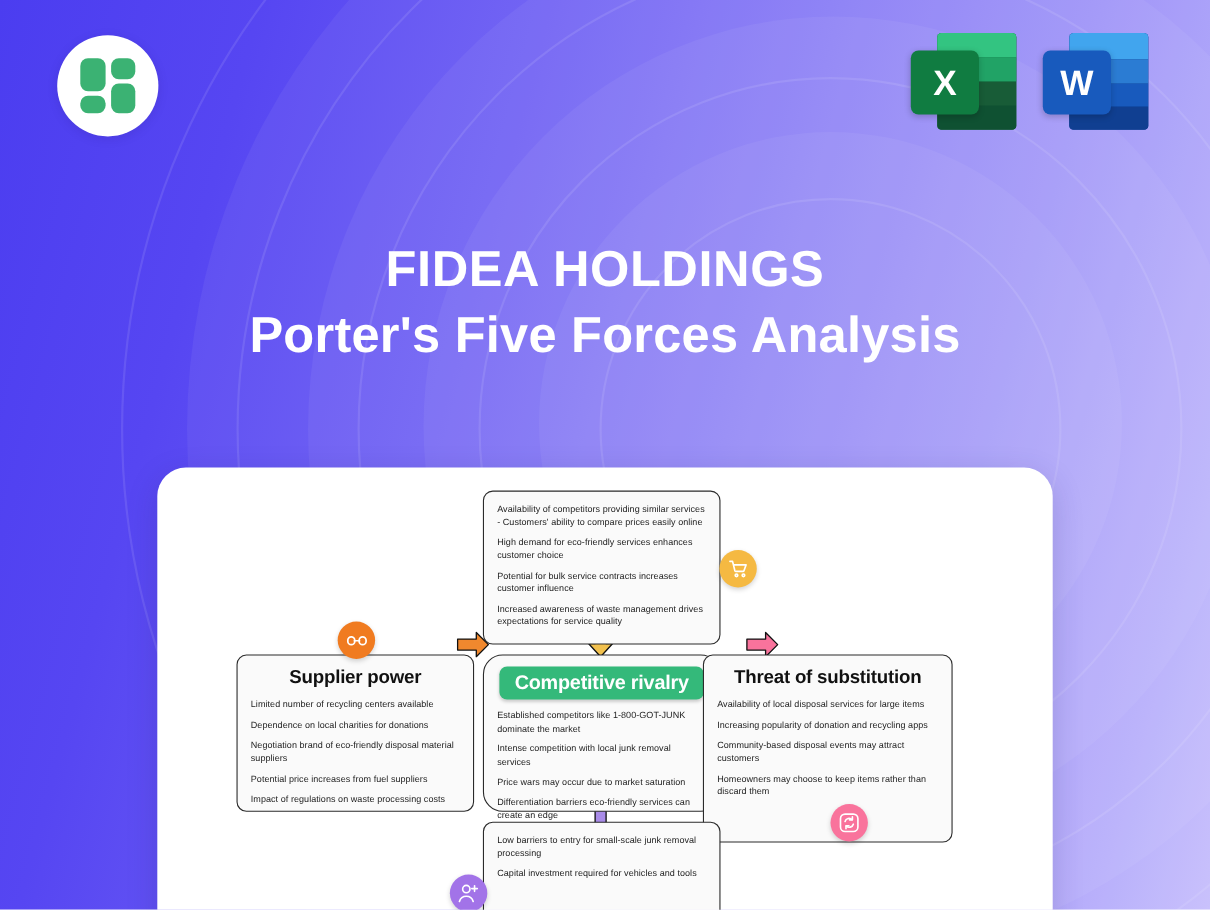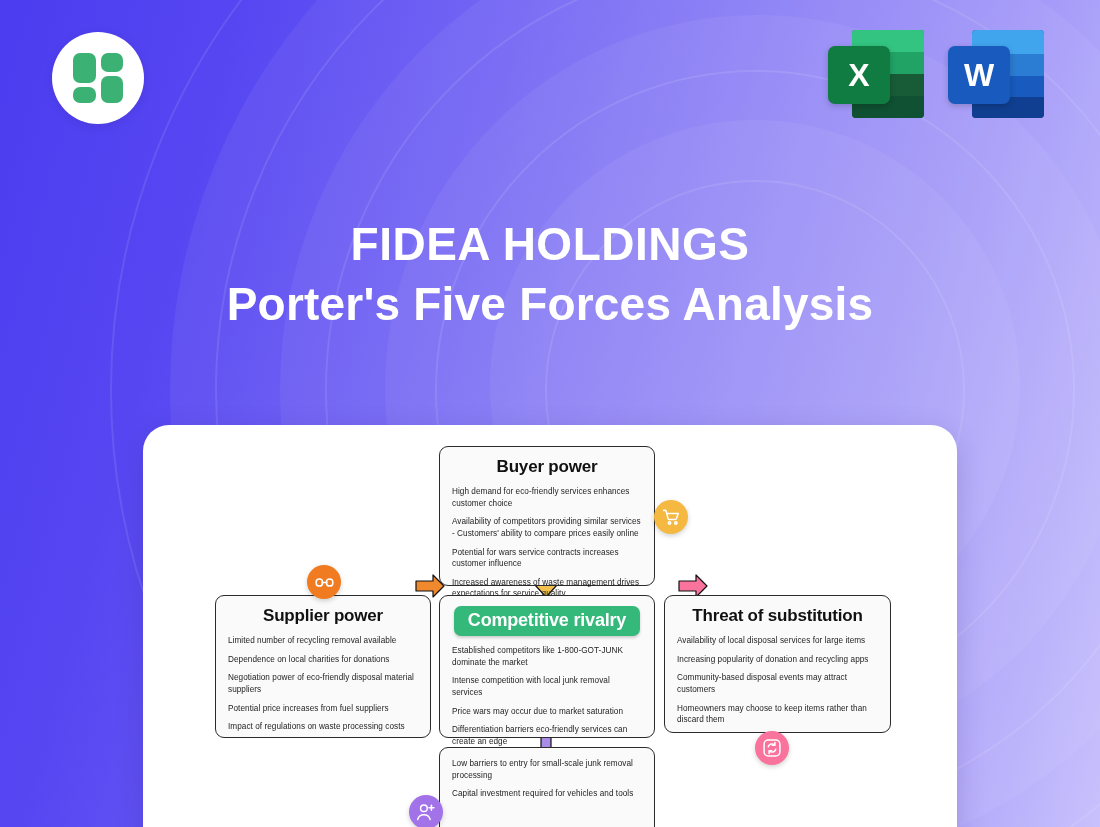--- a/index.html
+++ b/index.html
@@ -132,22 +132,22 @@
     line-height:1.42;
     color:#232323;
     margin-bottom:7px;
     letter-spacing:0.05px;
   }
   .pbox li:last-child { margin-bottom:0; }
 
   
   .box-buyer      { left:296px; top:21px;  width:216px; height:140px; }
   .box-supplier   { left:72px;  top:170px; width:216px; height:143px; }
-  .box-rivalry    { left:296px; top:170px; width:216px; height:143px; }
-  .box-threat     { left:521px; top:170px; width:227px; height:138px; }
+  .box-rivalry    { left:296px; top:170px; width:216px; height:143px;border-radius:18px; }
+  .box-threat     { left:496px; top:170px; width:227px; height:171px; }
   .box-entrants   { left:296px; top:322px; width:216px; height:128px; }
 
   
   .arrow { position:absolute; }
 
   
   .badge {
     position:absolute;
     width:34px; height:34px; border-radius:50%;
     display:flex; align-items:center; justify-content:center;
@@ -232,35 +232,34 @@
         <path d="M13 31 L2 19 L8 19 L8 1 L18 1 L18 19 L24 19 Z" fill="#F2C14E" stroke="#111" stroke-width="1.2" stroke-linejoin="round"></path>
       </svg>
     </div>
     <div class="arrow" style="left:390px;top:294px;">
       <svg width="26" height="32" viewBox="0 0 26 32">
         <path d="M13 1 L24 13 L18 13 L18 31 L8 31 L8 13 L2 13 Z" fill="#A98BE8" stroke="#111" stroke-width="1.2" stroke-linejoin="round"></path>
       </svg>
     </div>
 
     <div class="pbox box-buyer">
-      <div class="ptitle">Buyer power</div>
-      <ul>
+      <ul>
+        <li>Availability of competitors providing similar services  - Customers' ability to compare prices easily online</li>
         <li>High demand for eco-friendly services enhances customer choice</li>
-        <li>Availability of competitors providing similar services  - Customers' ability to compare prices easily online</li>
-        <li>Potential for wars service contracts increases customer influence</li>
+        <li>Potential for bulk service contracts increases customer influence</li>
         <li>Increased awareness of waste management drives expectations for service quality</li>
       </ul>
     </div>
 
     <div class="pbox box-supplier">
       <div class="ptitle">Supplier power</div>
       <ul>
-        <li>Limited number of recycling removal available</li>
+        <li>Limited number of recycling centers available</li>
         <li>Dependence on local charities for donations</li>
-        <li>Negotiation power of eco-friendly disposal material suppliers</li>
+        <li>Negotiation brand of eco-friendly disposal material suppliers</li>
         <li>Potential price increases from fuel suppliers</li>
         <li>Impact of regulations on waste processing costs</li>
       </ul>
     </div>
 
     <div class="pbox accent box-rivalry">
       <div class="ptitle">Competitive rivalry</div>
       <ul>
         <li>Established competitors like 1-800-GOT-JUNK dominate the market</li>
         <li>Intense competition with local junk removal services</li>

